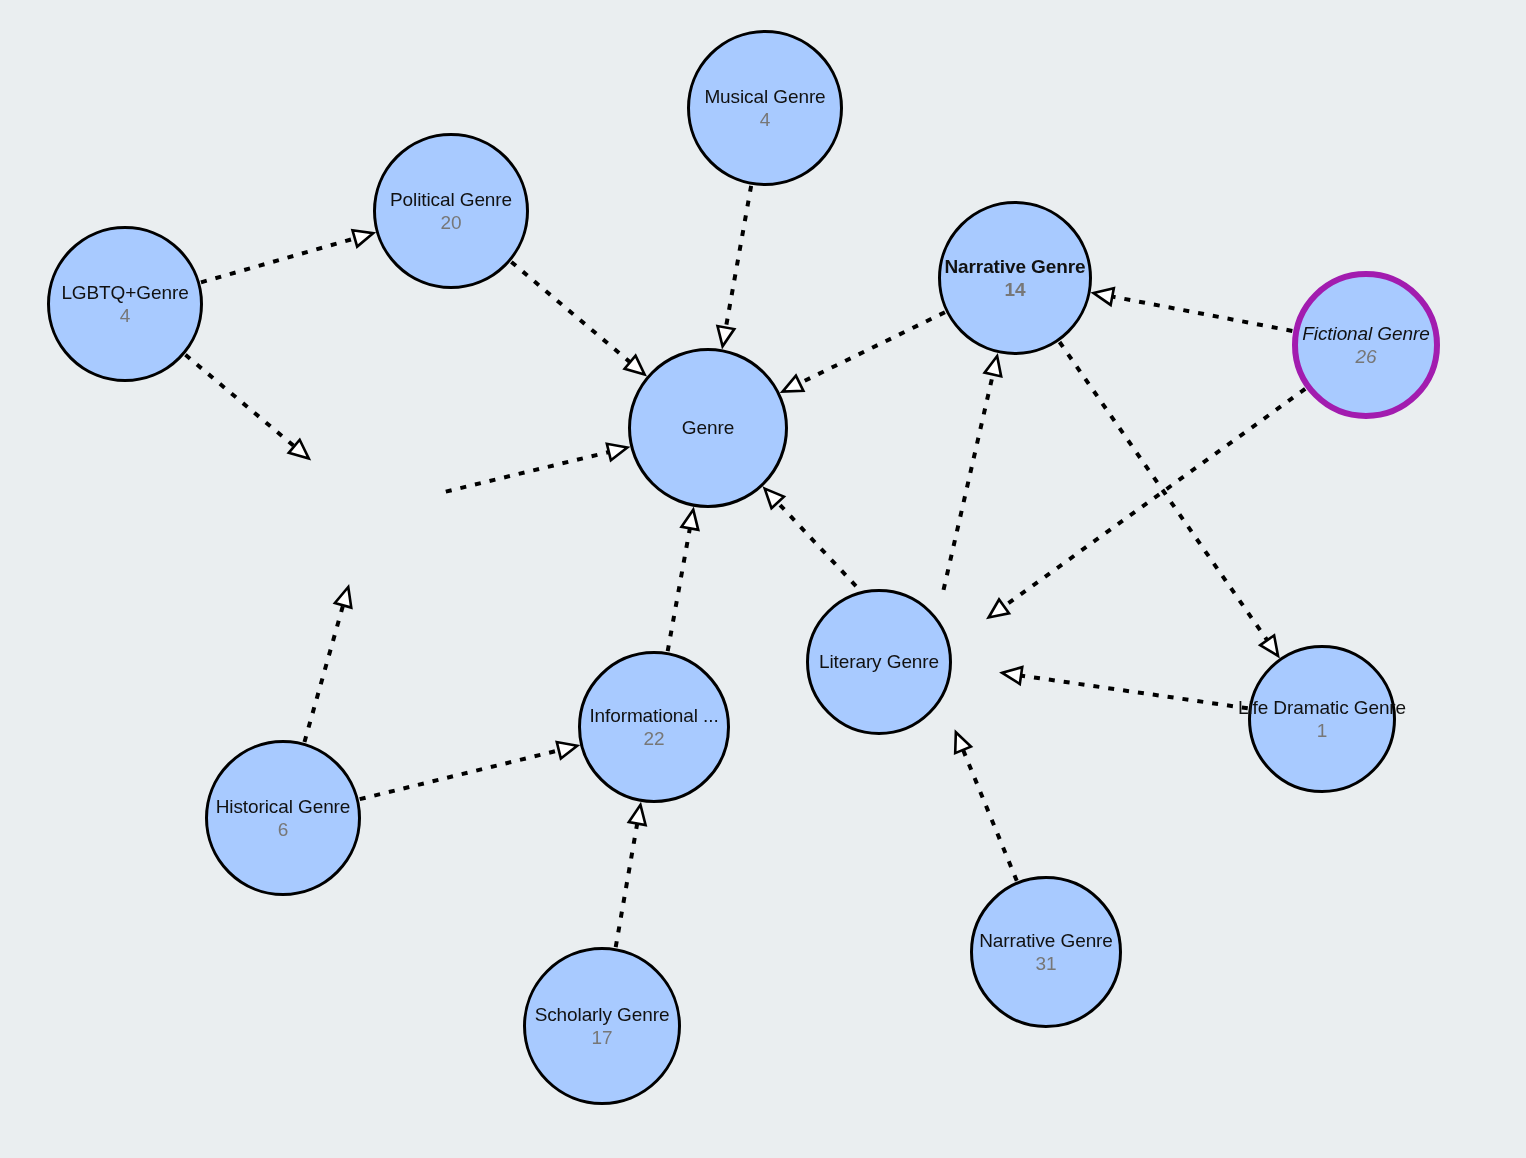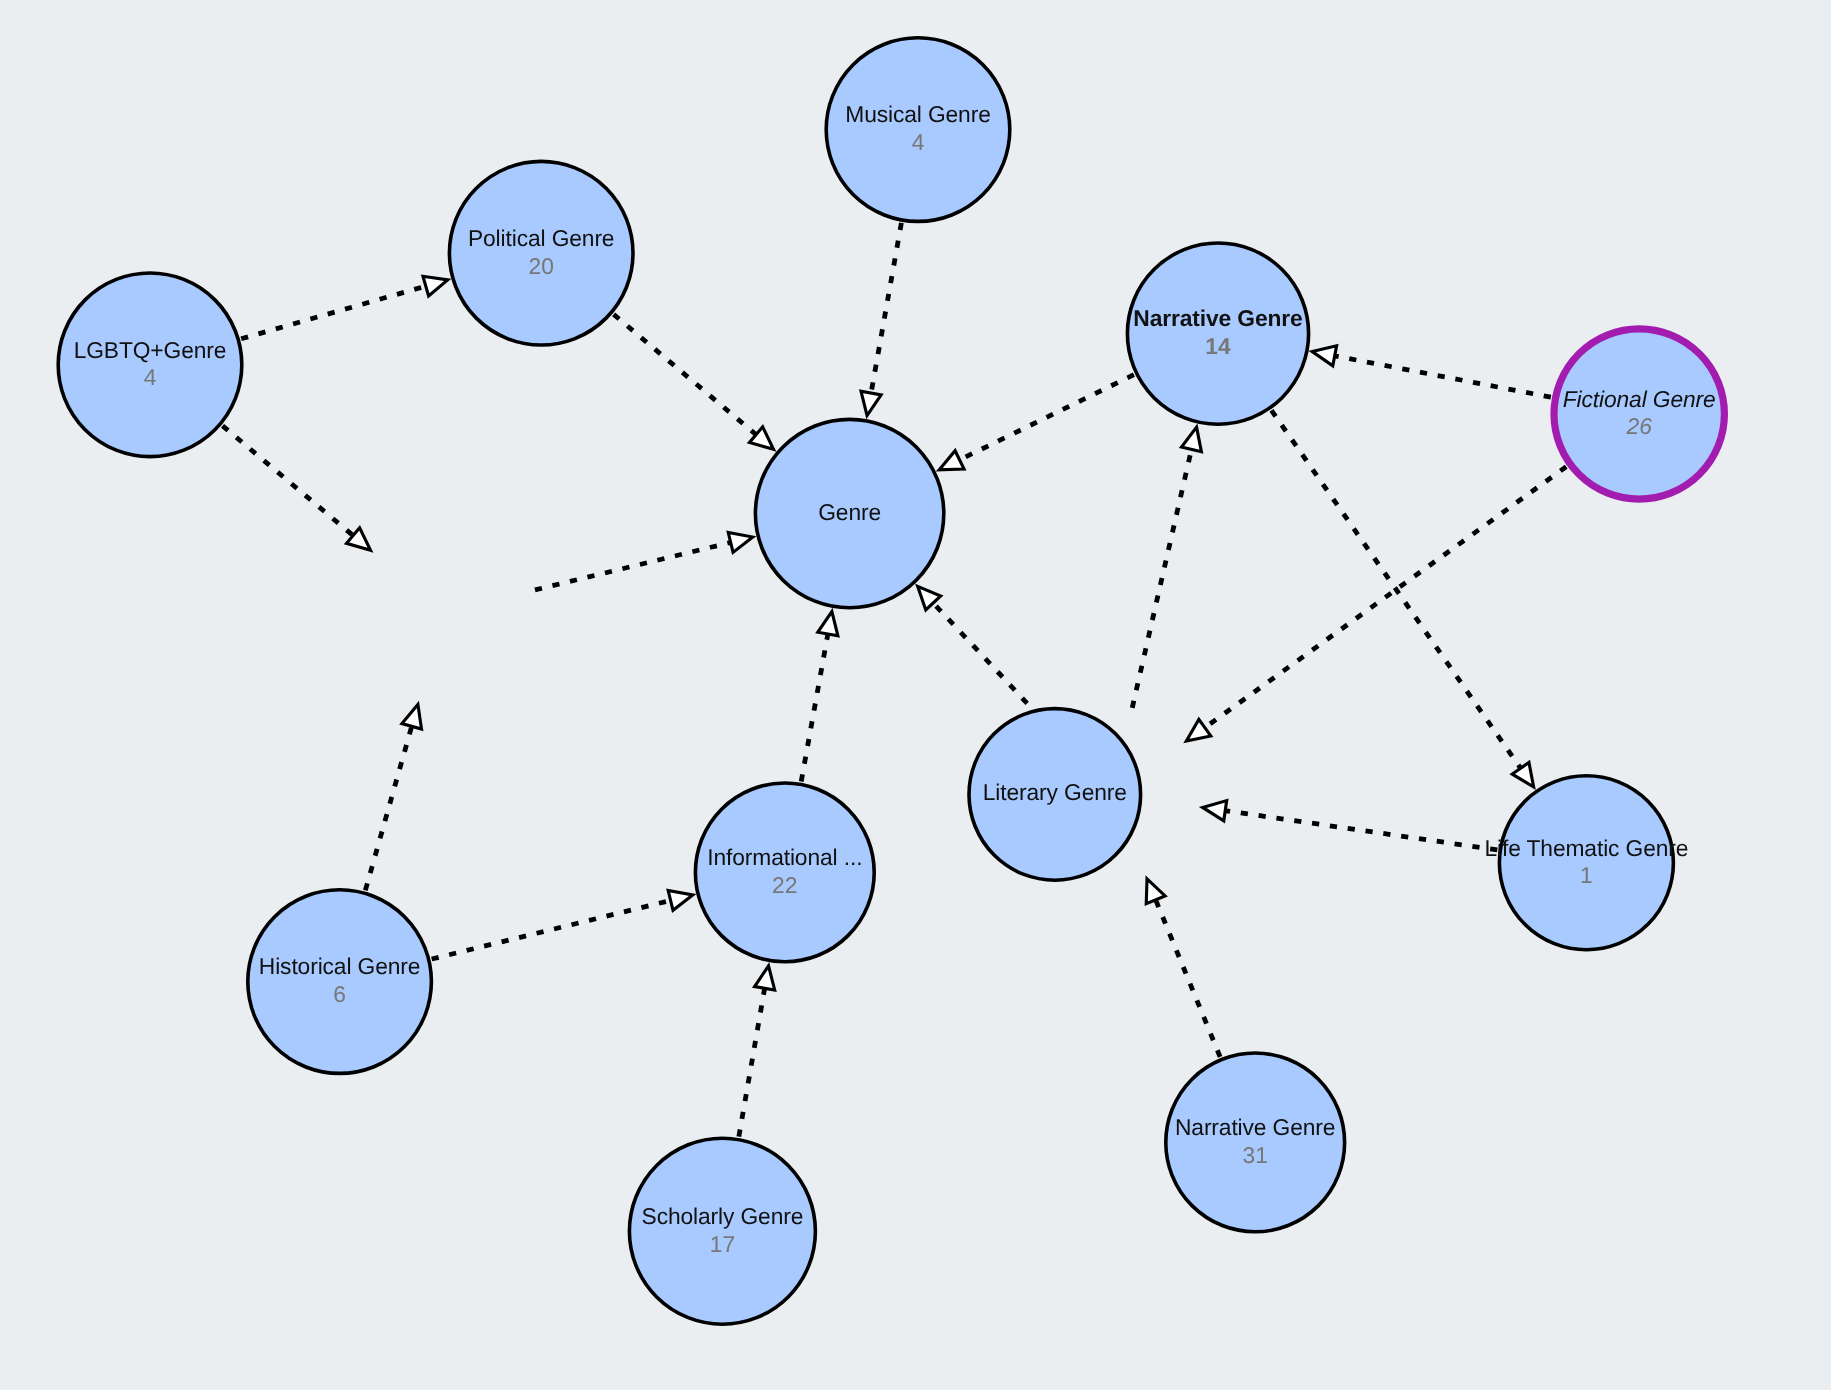--- a/index.html
+++ b/index.html
@@ -139,21 +139,21 @@
         <div class="node-count">14</div>
       </div>
       <div class="node selected" style="left: 1292px; top: 271px; width: 148px; height: 148px;">
         <div class="node-label">Fictional Genre</div>
         <div class="node-count">26</div>
       </div>
       <div class="node no-count" style="left: 806px; top: 589px; width: 146px; height: 146px;">
         <div class="node-label">Literary Genre</div>
       </div>
       <div class="node" style="left: 1248px; top: 645px; width: 148px; height: 148px;">
-        <div class="node-label">Life Thematic Genre</div>
+        <div class="node-label">Life Dramatic Genre</div>
         <div class="node-count">1</div>
       </div>
       <div class="node" style="left: 970px; top: 876px; width: 152px; height: 152px;">
         <div class="node-label">Narrative Genre</div>
         <div class="node-count">31</div>
       </div>
     </div>
 </div>
 
 </body></html>

